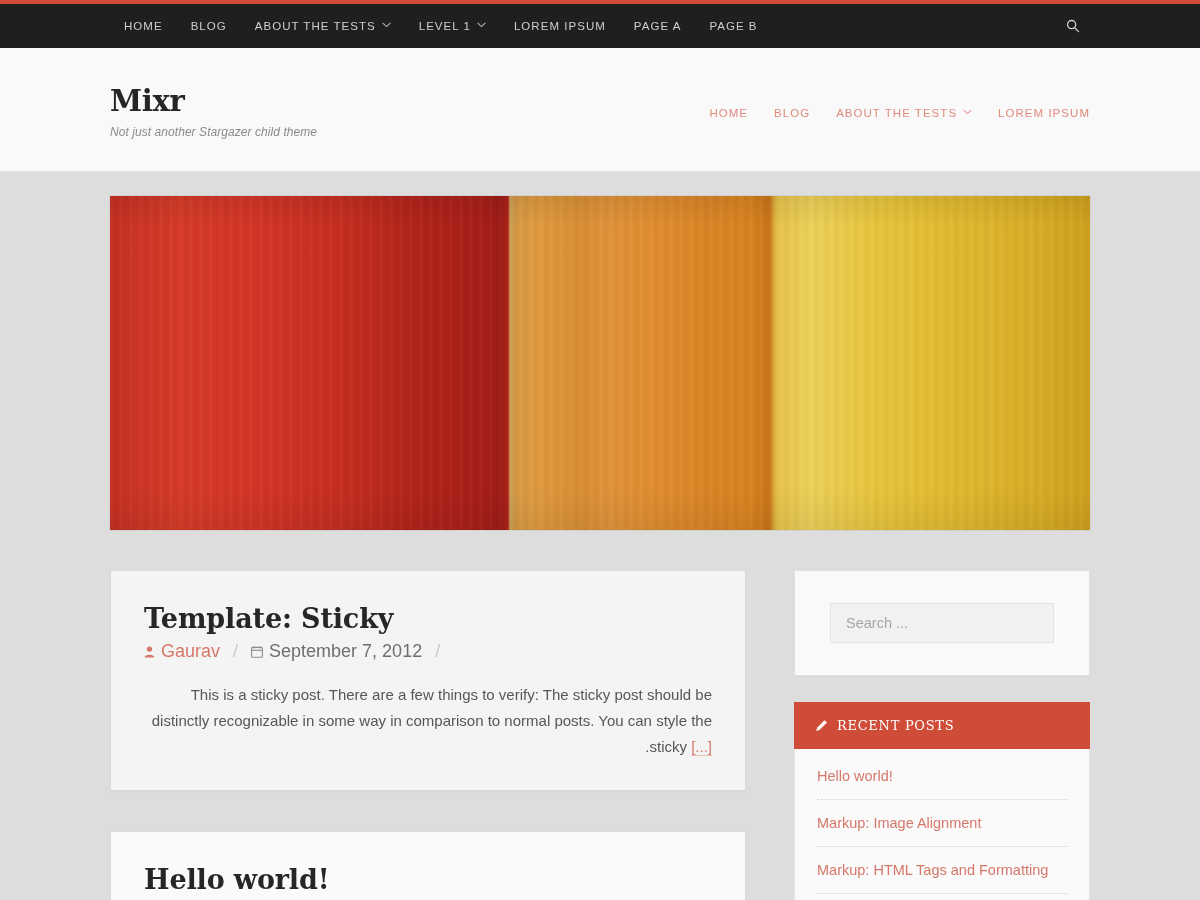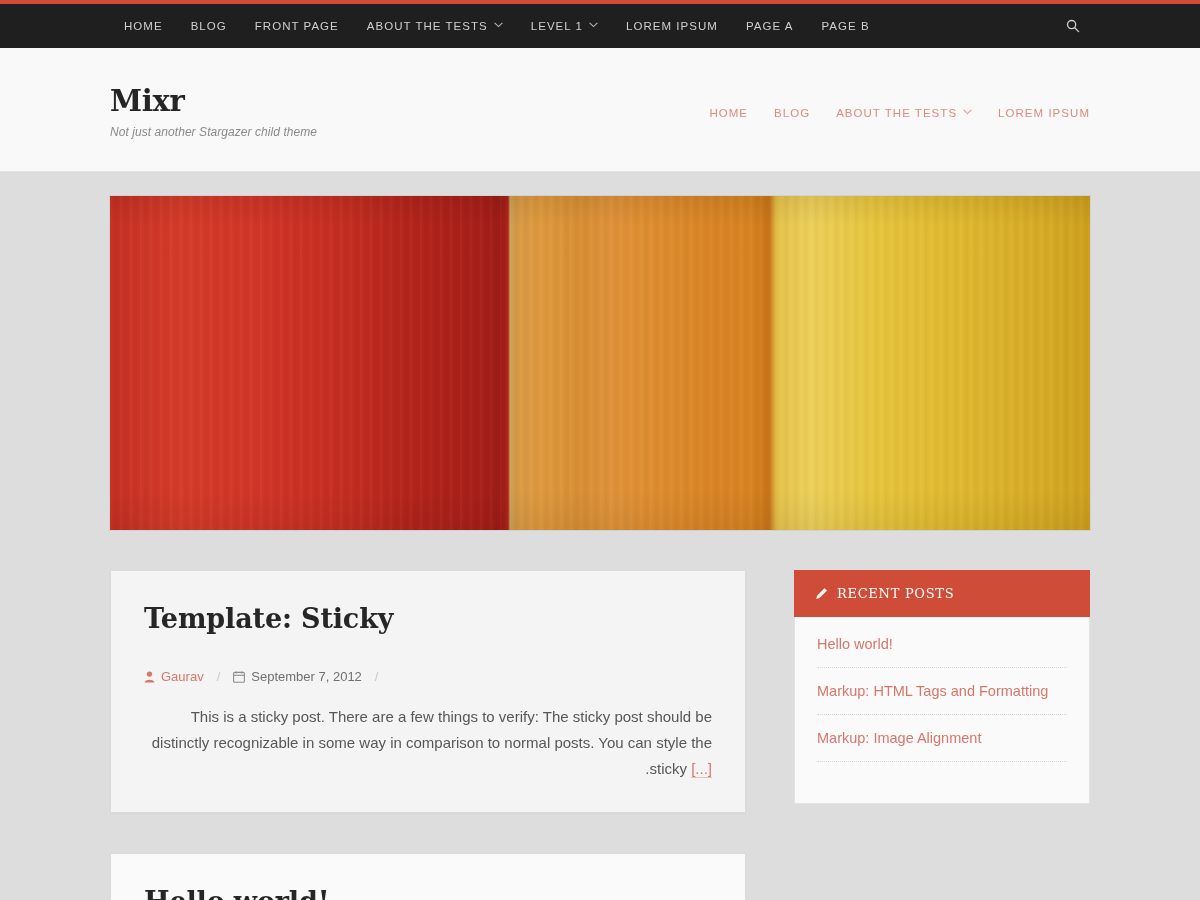--- a/index.html
+++ b/index.html
@@ -211,22 +211,22 @@
   .entry-title {
     font-family: "DejaVu Serif", "Liberation Serif", serif;
     font-size: 27px;
     font-weight: 700;
     color: #262626;
     line-height: 1.2;
     letter-spacing: -0.005em;
   }
   .entry-title a { color: inherit; text-decoration: none; }
   .entry-meta {
-    margin-top: 34px;
-    font-size: 13px;
+    margin-top: 6px;
+    font-size: 18px;
     color: #9a9a9a;
     display: flex;
     align-items: center;
     gap: 0;
   }
   .meta-item { display: inline-flex; align-items: center; gap: 6px; }
   .meta-author a { color: #d6776a; text-decoration: none; }
   .meta-date { color: #6f6f6f; }
   .meta-sep { padding: 0 13px; color: #c9c9c9; }
   .entry-summary {
@@ -311,25 +311,20 @@
           <span>Home</span>
         </a>
       </li>
       <li>
         <a href="#">
           <span>Blog</span>
         </a>
       </li>
       <li>
         <a href="#">
-          <span>Front Page</span>
-        </a>
-      </li>
-      <li>
-        <a href="#">
           <span>About the Tests</span>
           <span class="chev">
             <svg width="9" height="6" viewBox="0 0 9 6">
                 <path d="M0.6 0.8 L4.5 4.6 L8.4 0.8" fill="none" stroke="#cfcfcf" stroke-width="1.1"></path>
               </svg>
           </span>
         </a>
       </li>
       <li>
         <a href="#">
@@ -460,41 +455,44 @@
       <article class="post alt">
         <h2 class="entry-title">
           <a href="#">Hello world!</a>
         </h2>
       </article>
 
     </main>
 
     <aside class="sidebar">
 
+      <section class="widget widget-search">
+        <input class="search-field" type="search" placeholder="Search ..." style="">
+      </section>
 
       <section class="widget widget-recent">
         <div class="widget-title">
           <span>
             <svg width="13" height="13" viewBox="0 0 13 13">
               <path d="M9.6 0.9 L12.1 3.4 L4.4 11.1 L1.2 12.1 L2.1 8.8 Z" fill="#ffffff" opacity="0.95"></path>
               <line x1="9.6" y1="0.9" x2="12.1" y2="3.4" stroke="#cf4d38" stroke-width="0.8"></line>
             </svg>
           </span>
           <span>Recent Posts</span>
         </div>
         <div class="widget-body">
           <ul class="recent-list">
             <li>
               <a href="#">Hello world!</a>
             </li>
             <li>
-              <a href="#">Markup: HTML Tags and Formatting</a>
+              <a href="#">Markup: Image Alignment</a>
             </li>
             <li>
-              <a href="#">Markup: Image Alignment</a>
+              <a href="#">Markup: HTML Tags and Formatting</a>
             </li>
             <li>
               
             </li>
           </ul>
         </div>
       </section>
 
     </aside>
 

